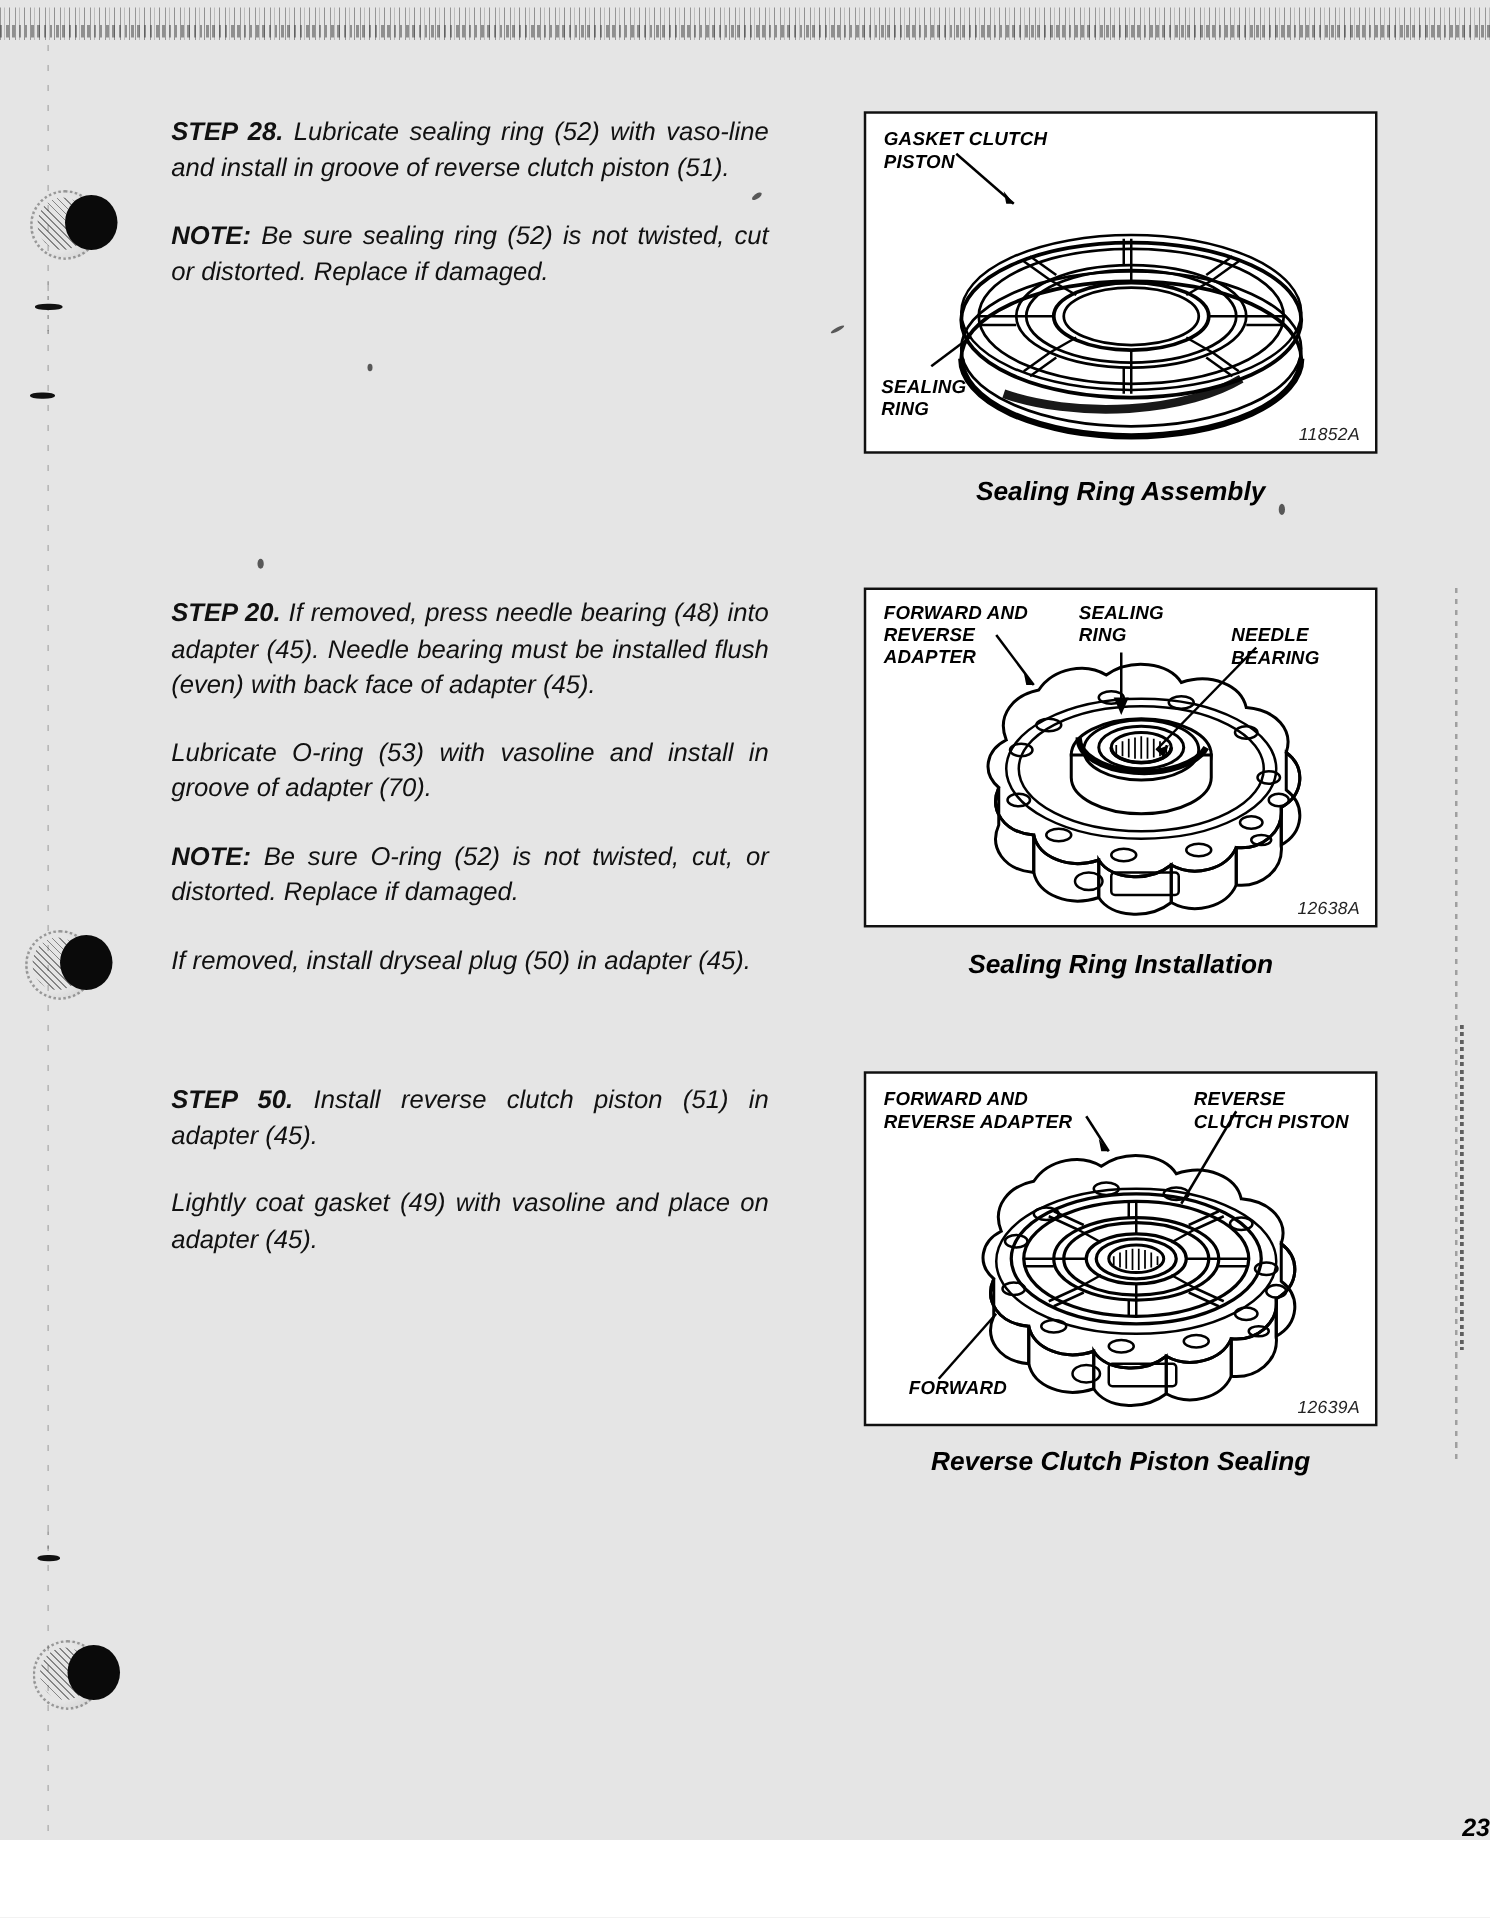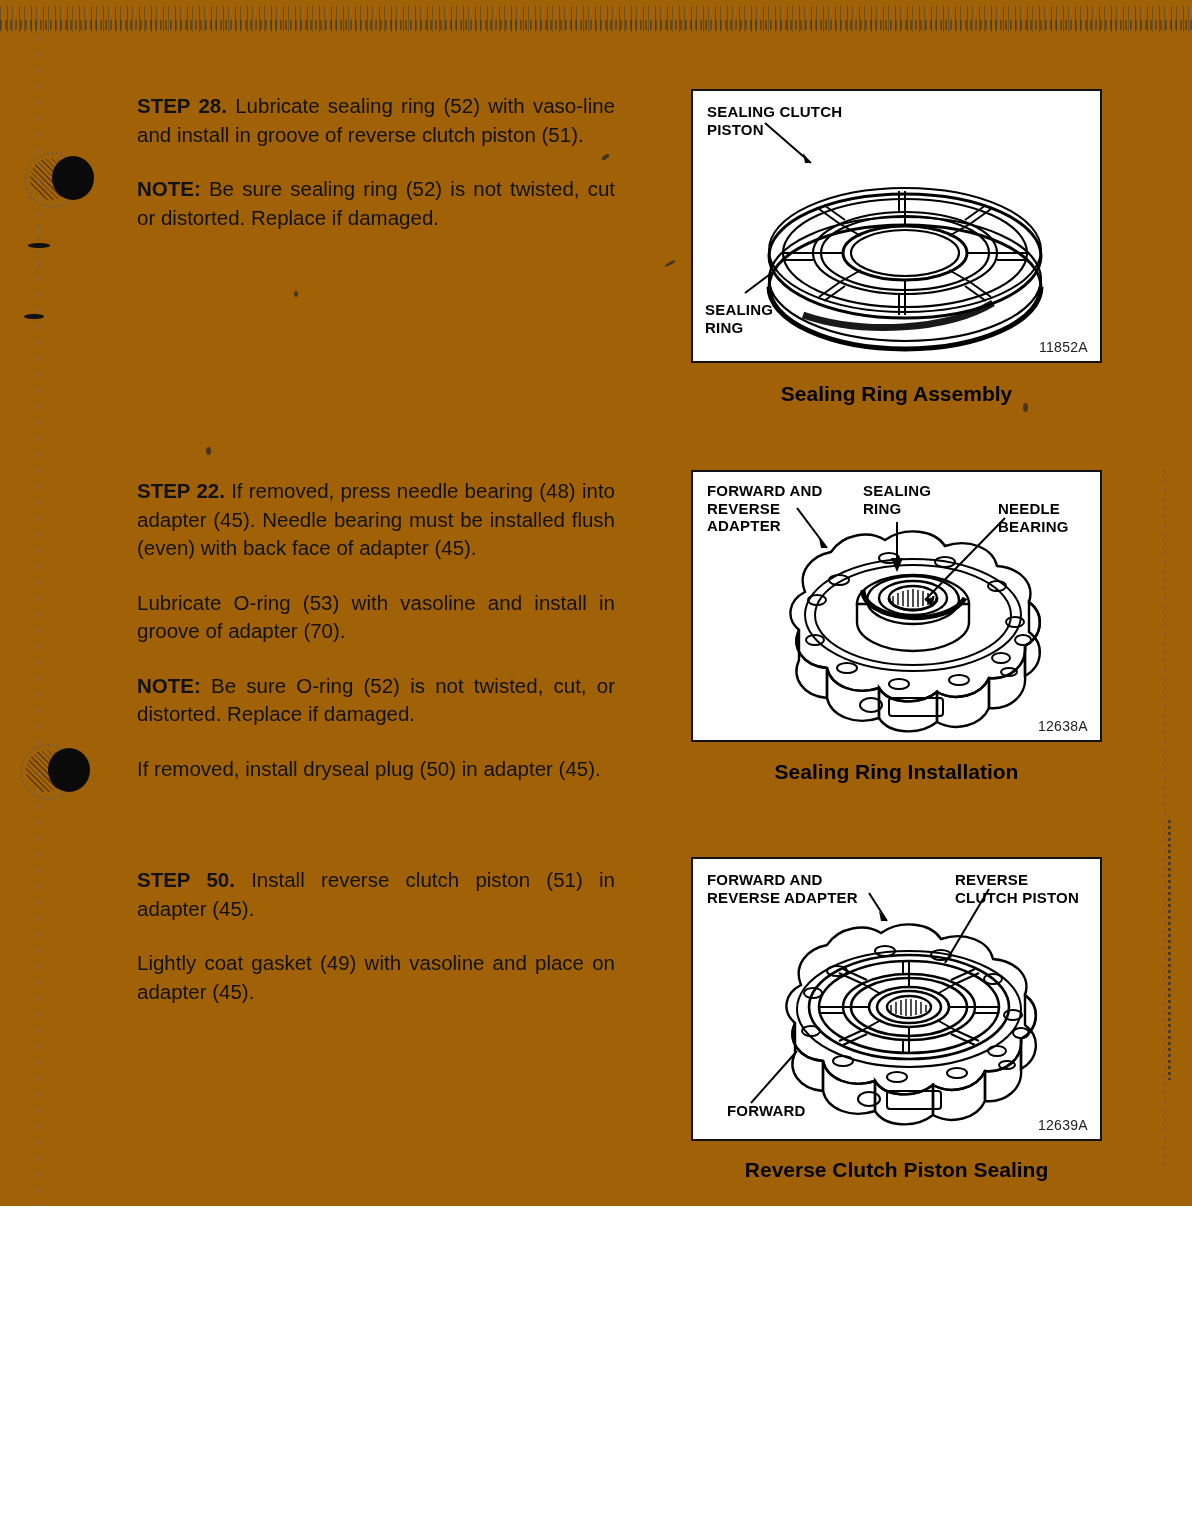--- a/index.html
+++ b/index.html
@@ -6,23 +6,24 @@
     margin: 0; padding: 0;
     background: #ffffff;
   }
   body {
     font-family: "Liberation Sans", sans-serif;
     color: #000;
   }
   #page {
     position: relative;
     width: 1192px;
-    height: 1206px;
-    background: #a16207;
+    height: 1472px;
+    background: #e5e5e5;
     overflow: hidden;
+    font-style: italic;
   }
 
   
   .scan-top-band {
     position: absolute;
     left: 0; top: 6px;
     width: 1192px; height: 26px;
     background:
       repeating-linear-gradient(90deg,
         rgba(60,60,60,0.55) 0px, rgba(60,60,60,0.55) 1px,
@@ -217,21 +218,21 @@
     <p class="para">
       <b>STEP 28.</b><span> Lubricate sealing ring (52) with vaso-line and install in groove of reverse clutch piston (51).</span>
     </p>
     <p class="para last">
       <b>NOTE:</b><span> Be sure sealing ring (52) is not twisted, cut or distorted. Replace if damaged.</span>
     </p>
   </div>
 
   <div class="textcol" style="top:477px;">
     <p class="para">
-      <b>STEP 22.</b><span> If removed, press needle bearing (48) into adapter (45). Needle bearing must be installed flush (even) with back face of adapter (45).</span>
+      <b>STEP 20.</b><span> If removed, press needle bearing (48) into adapter (45). Needle bearing must be installed flush (even) with back face of adapter (45).</span>
     </p>
     <p class="para">
       <span>Lubricate O-ring (53) with vasoline and install in groove of adapter (70).</span>
     </p>
     <p class="para">
       <b>NOTE:</b><span> Be sure O-ring (52) is not twisted, cut, or distorted. Replace if damaged.</span>
     </p>
     <p class="para last">
       <span>If removed, install dryseal plug (50) in adapter (45).</span>
     </p>
@@ -294,21 +295,21 @@
         <line x1="256" y1="179" x2="277" y2="191"></line>
         <line x1="168" y1="179" x2="147" y2="191"></line>
       </g>
 
       <path d="M300,212 A136,62 0 0 1 110,224" stroke="#000" stroke-width="7" fill="none" opacity="0.9"></path>
 
       <line x1="72" y1="32" x2="118" y2="72" stroke="#000" stroke-width="2"></line>
       <polygon points="118,72 110,62 112,72" fill="#000"></polygon>
       <line x1="52" y1="202" x2="84" y2="178" stroke="#000" stroke-width="2"></line>
     </svg>
-    <div class="figlabel" style="left:14px; top:12px;">SEALING CLUTCH
+    <div class="figlabel" style="left:14px; top:12px;">GASKET CLUTCH
 PISTON</div>
     <div class="figlabel" style="left:12px; top:210px;">SEALING
 RING</div>
     <div class="figcode">11852A</div>
   </div>
   <div class="caption" style="left:691px; top:382px; width:411px;">Sealing Ring Assembly</div>
 
   <div class="figbox" style="left:691px; top:470px; width:411px; height:272px;">
     <svg class="figsvg" width="407" height="268" viewBox="0 0 407 268">
 
@@ -393,21 +394,21 @@
       <line x1="204" y1="50" x2="204" y2="92" stroke="#000" stroke-width="2"></line>
       <polygon points="204,100 198,86 210,86" fill="#000"></polygon>
       <line x1="312" y1="46" x2="232" y2="128" stroke="#000" stroke-width="2"></line>
       <polygon points="232,128 242,124 238,134" fill="#000"></polygon>
     </svg>
     <div class="figlabel" style="left:14px; top:10px;">FORWARD AND
 REVERSE
 ADAPTER</div>
     <div class="figlabel" style="left:170px; top:10px;">SEALING
 RING</div>
-    <div class="figlabel" style="left:305px; top:28px;">NEEDLE
+    <div class="figlabel" style="left:292px; top:28px;">NEEDLE
 BEARING</div>
     <div class="figcode">12638A</div>
   </div>
   <div class="caption" style="left:691px; top:760px; width:411px;">Sealing Ring Installation</div>
 
   <div class="figbox" style="left:691px; top:857px; width:411px; height:284px;">
     <svg class="figsvg" width="407" height="280" viewBox="0 0 407 280">
 
       <g fill="#fff" stroke="#000" stroke-width="2.4">
         <path d="M108,126

